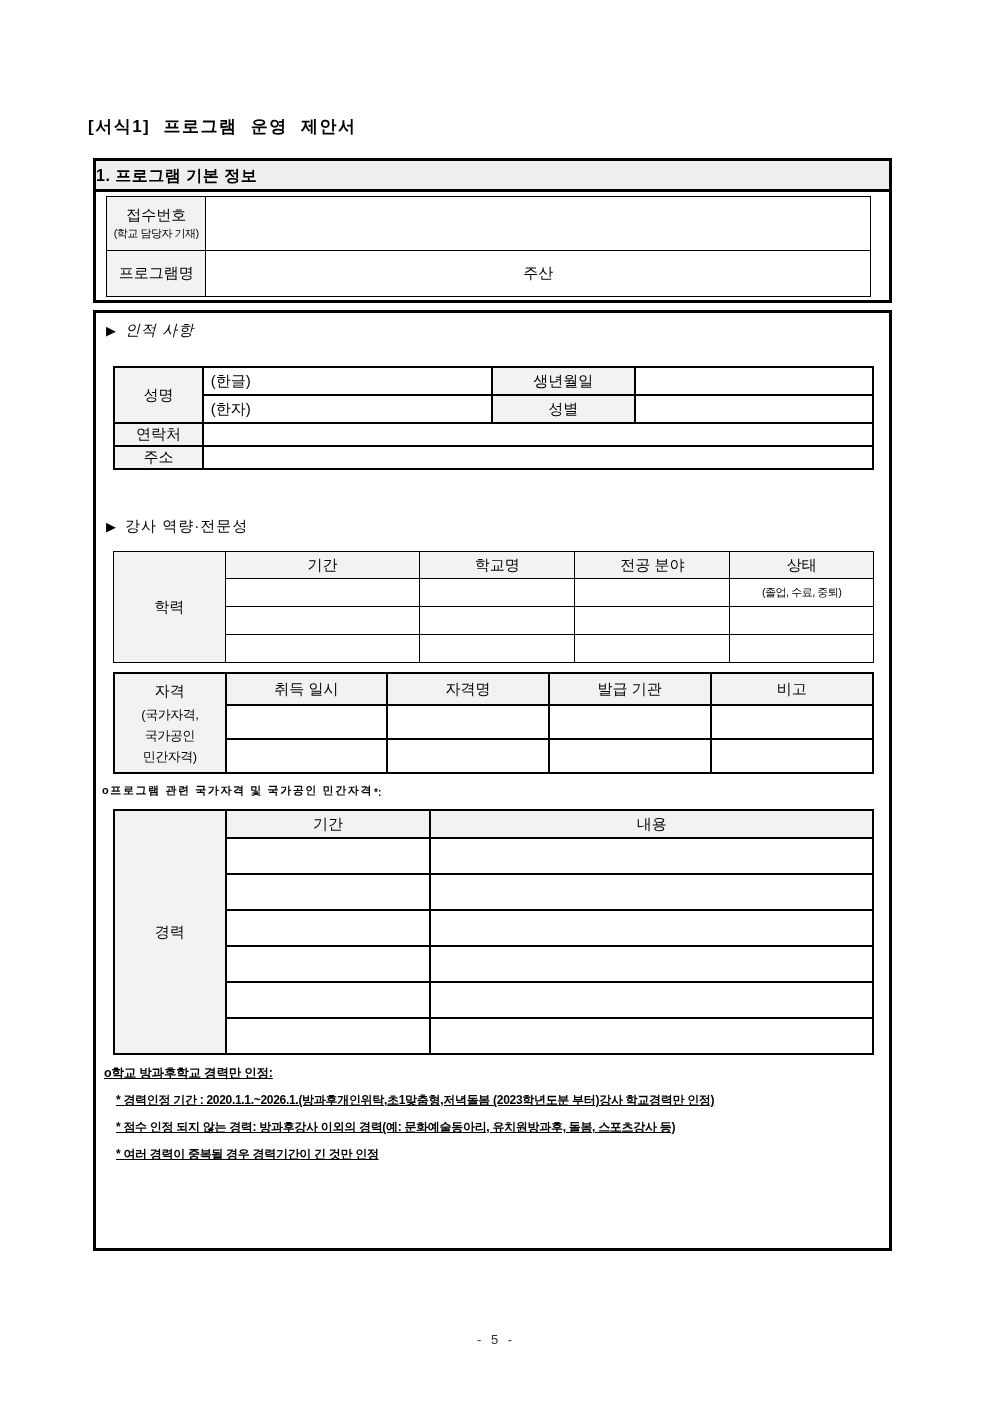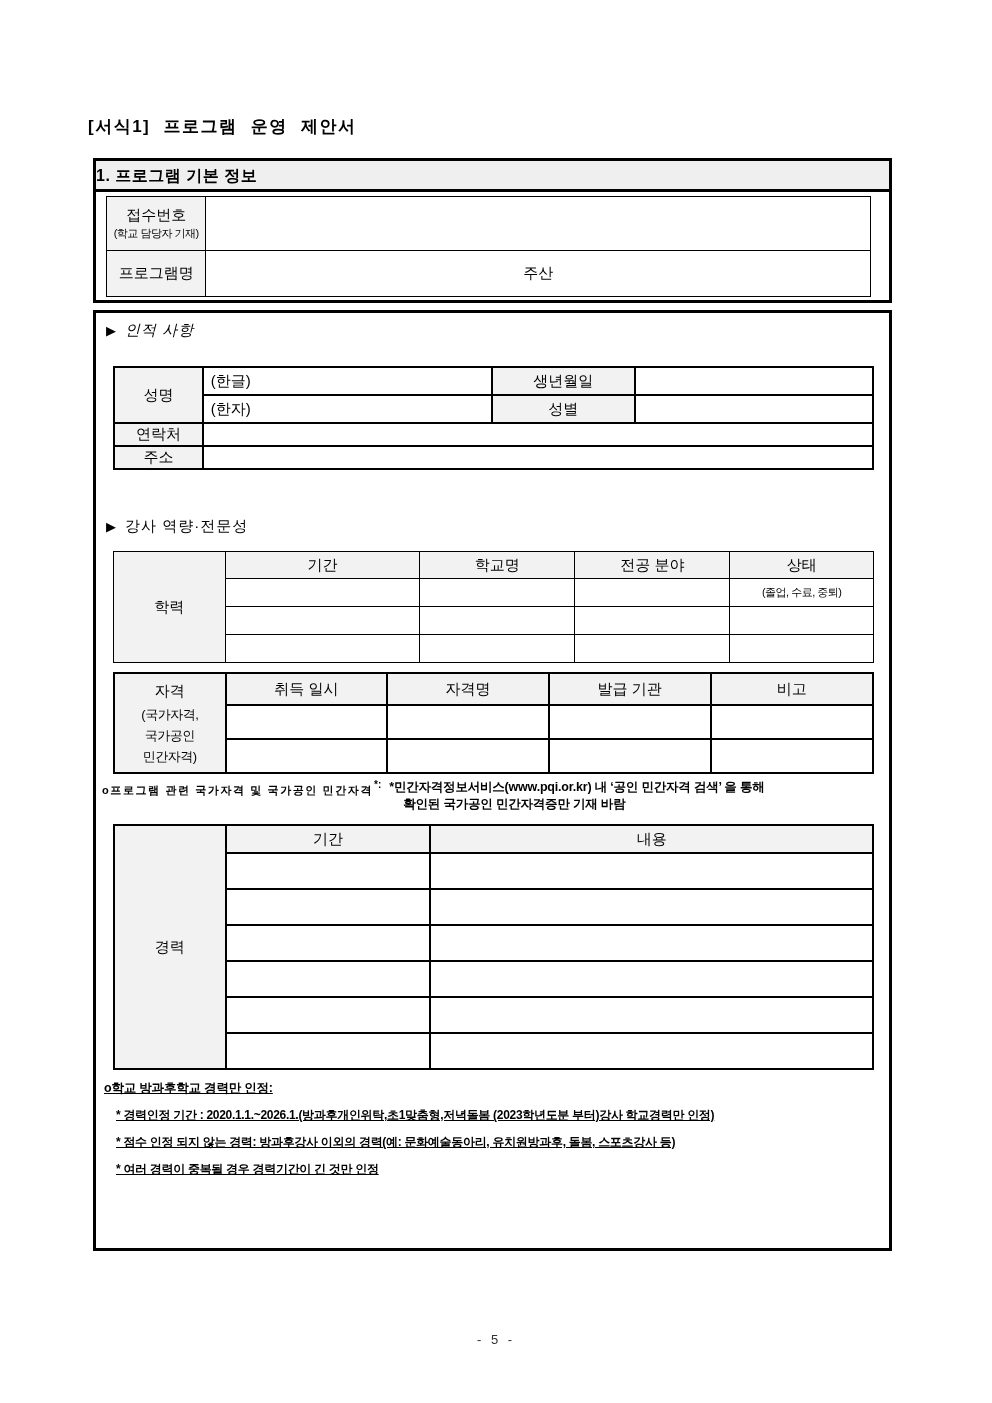--- a/index.html
+++ b/index.html
@@ -53,21 +53,21 @@
   .t-edu .hdr td { height:27px; }
   .status-note { font-size:11px; letter-spacing:-0.5px; }
 
   .t-cert { margin-top:9px; }
   .t-cert td { height:34px; }
   .t-cert .hdr td { height:32px; }
   .cert-lbl-sub { font-size:13px; letter-spacing:-0.5px; line-height:14px; display:block;margin-top:7px; }
 
   .note-star { margin:6px 0 0 19px; font-size:13px; letter-spacing:0.2px; }
 
-  .note-o { display:flex; align-items:flex-start; margin:5px 0 0 6px; }
+  .note-o { display:flex; align-items:flex-end; margin:5px 0 0 6px; }
   .note-o-left { font-size:11px; letter-spacing:1.6px; font-weight:700; white-space:nowrap; padding-top:4px; }
   .note-o-sup { font-size:10px; font-weight:700; vertical-align:top; padding:0 8px 0 1px; }
   .note-o-right { font-size:12.5px; font-weight:700; line-height:17px; letter-spacing:-0.2px; }
   .note-o-right .l2 { padding-left:14px; }
 
   .t-career { margin-top:11px; }
   .t-career td { height:36px; }
   .t-career .hdr td { height:28px; }
 
   .career-notes { margin:10px 12px 0 8px;text-decoration:underline; }
@@ -216,24 +216,20 @@
         <td></td>
         <td></td>
       </tr>
     </tbody>
       </table>
 
 
     <div class="note-o">
       <span class="note-o-left">o프로그램 관련 국가자격 및 국가공인 민간자격</span>
         <span class="note-o-sup">*:</span>
-      <div class="note-o-right">
-        <div class="l1">*민간자격정보서비스(www.pqi.or.kr) 내 ‘공인 민간자격 검색’ 을 통해</div>
-        <div class="l2">확인된 국가공인 민간자격증만 기재 바람</div>
-      </div>
     </div>
 
     <table class="t-inner t-career thick">
       <colgroup>
           <col style="width:14.7%">
           <col style="width:27%">
           <col style="width:58.3%">
         </colgroup>
       <tbody>
           <tr class="hdr">

